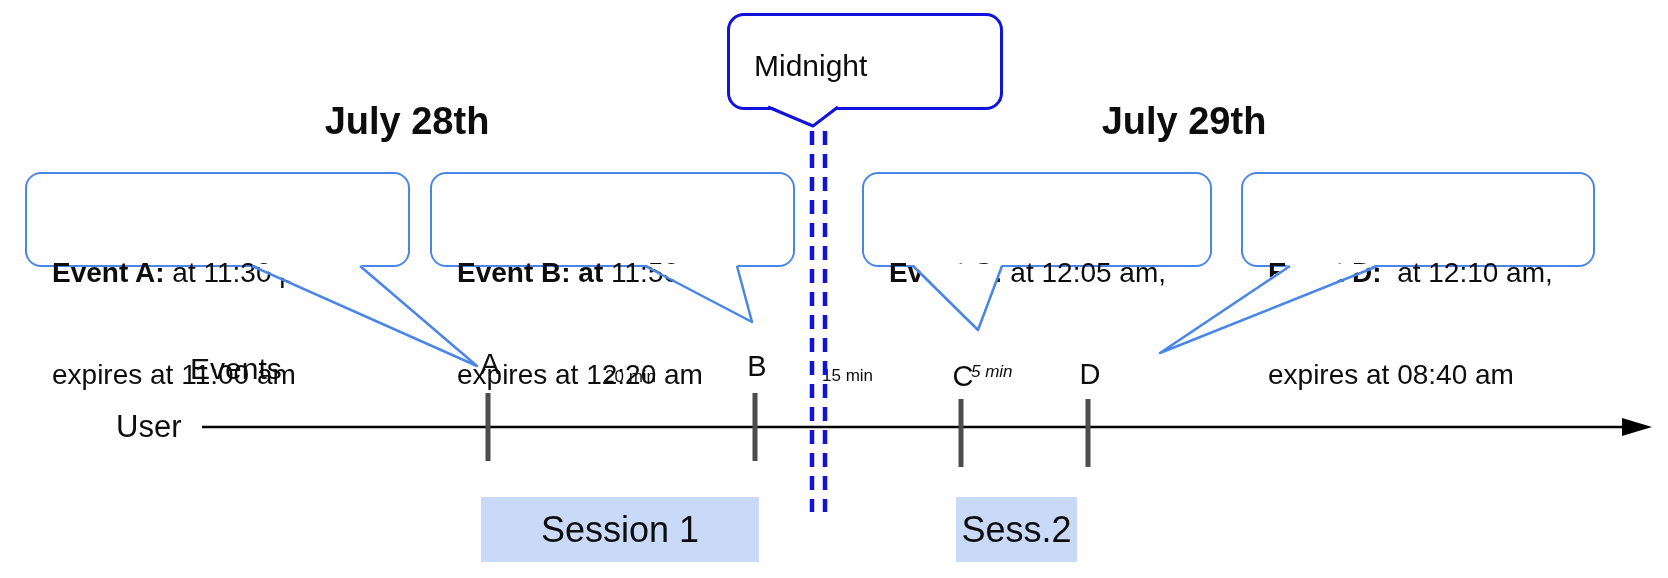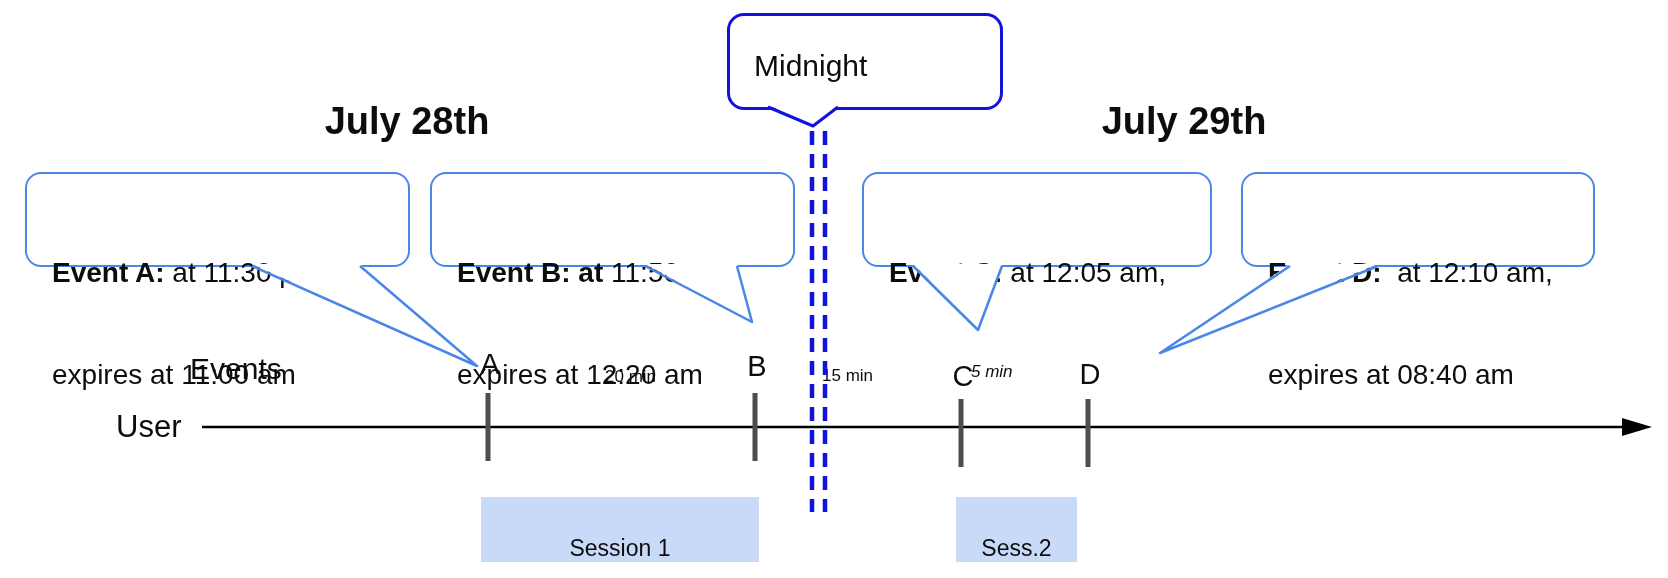--- a/index.html
+++ b/index.html
@@ -31,21 +31,21 @@
   .letter-c{left:933px;top:360px;}
   .letter-d{left:1060px;top:358px;}
   .interval{font-size:17px;width:120px;z-index:1;}
   .interval-1{left:605px;top:367px;}
   .interval-2{left:822px;top:366px;}
   .interval-3{left:971px;top:362px;font-style:italic;}
   .events-label{left:190px;top:352px;font-size:30px;z-index:1;}
   .user-label{left:108px;top:409px;font-size:31px;z-index:1;margin-left:8px;}
   .session{
     top:497px;height:65px;background:#c9daf8;z-index:1;
-    display:flex;align-items:flex-end;justify-content:center;font-size:23px;
+    display:flex;align-items:center;justify-content:center;font-size:36px;
   }
   .session-1{left:481px;width:278px;}
   .session-2{left:956px;width:121px;}
 </style>
 </head>
 <body>
 
 <div class="canvas">
 
   <div class="abs date" style="left:257px;top:100px;">July 28th</div>

